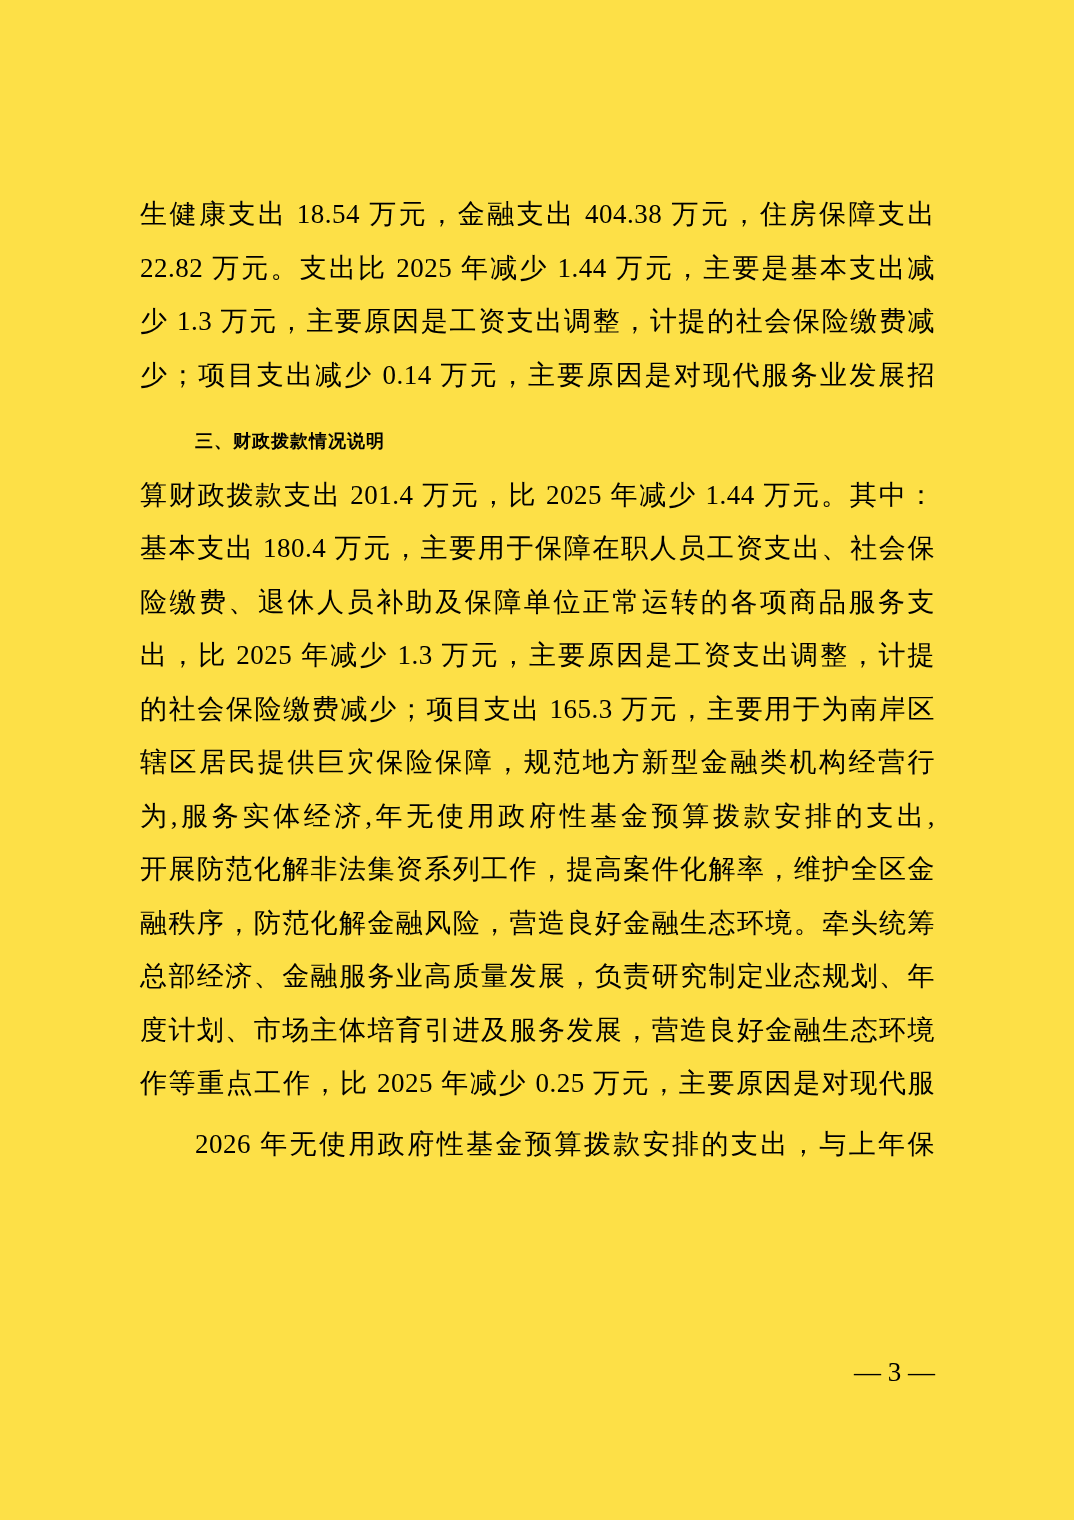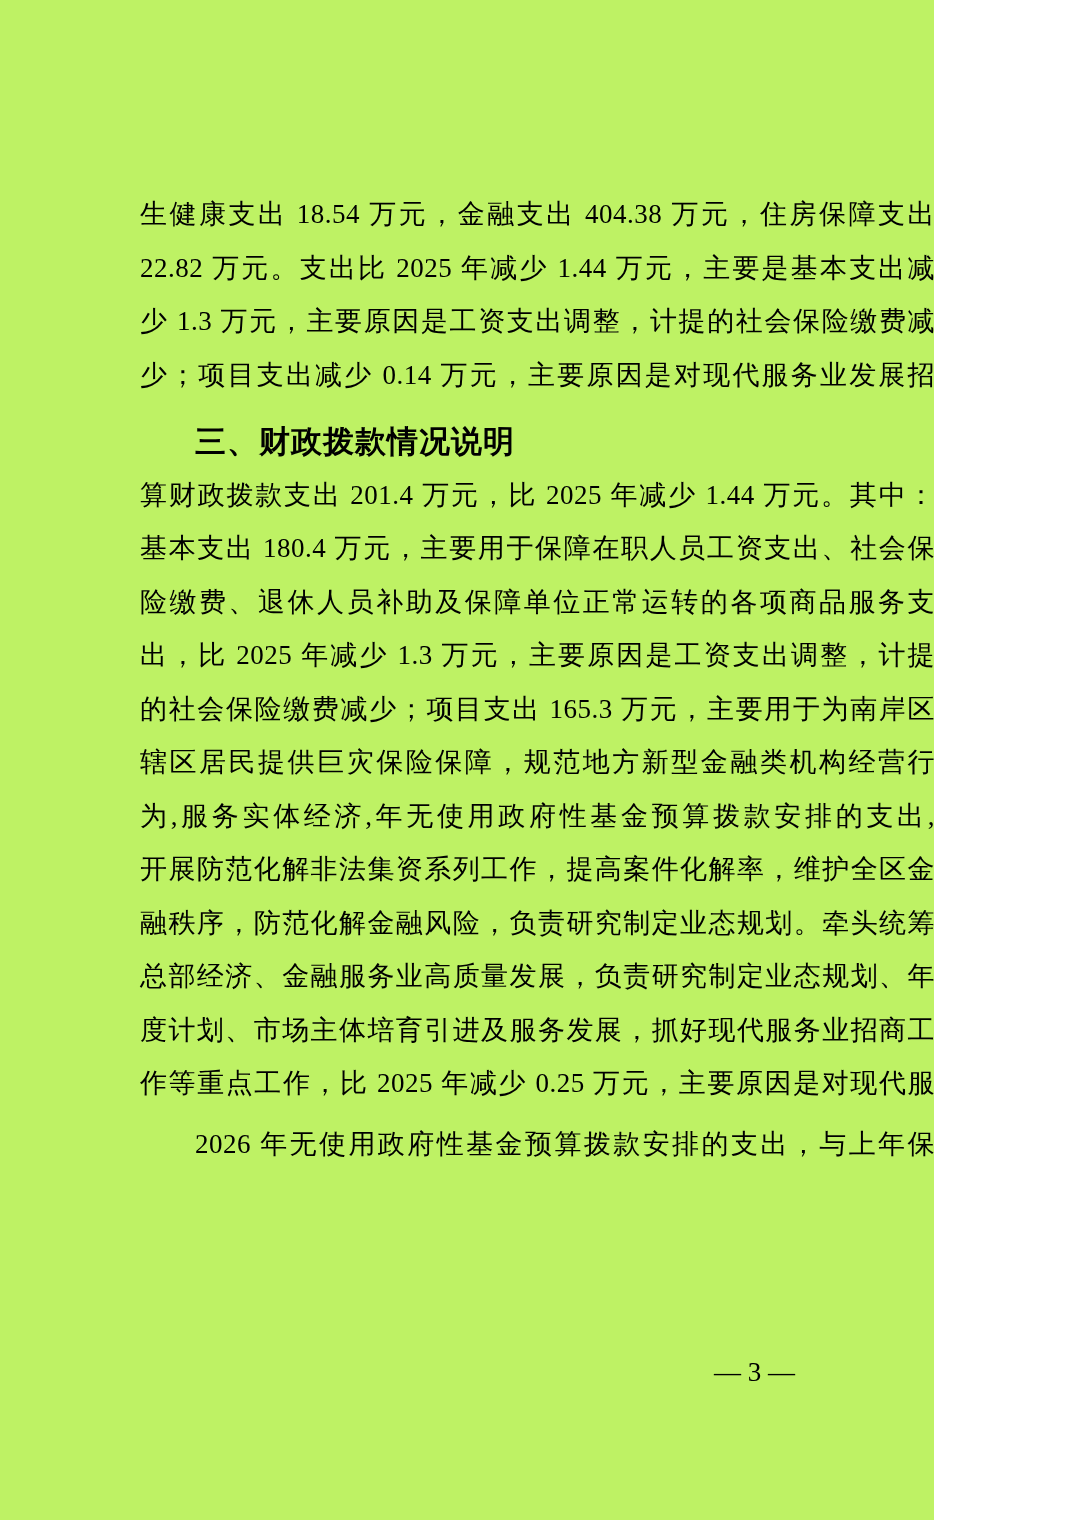--- a/index.html
+++ b/index.html
@@ -2,23 +2,23 @@
 <html><head>
 <meta charset="utf-8">
 <style>
   html, body {
     margin: 0;
     padding: 0;
     background: #ffffff;
   }
   .page {
     position: relative;
-    width: 934px;
+    width: 1074px;
     height: 1520px;
-    background: #bef264;
+    background: #fde047;
     color: #000000;
     font-family: "Liberation Serif", "DejaVu Serif", serif;
     overflow: hidden;
   }
   .content {
     position: absolute;
     left: 140px;
     top: 188px;
     width: 795px;
   }
@@ -37,21 +37,21 @@
   }
   .line.nojust {
     text-align: left;
   }
   .line.indent {
     padding-left: 55px;
   }
   .heading {
     font-family: "Liberation Sans", "DejaVu Sans", sans-serif;
     font-weight: bold;
-    font-size: 31px;
+    font-size: 18px;
     letter-spacing: 1px;
   }
   .page-number {
     position: absolute;
     top: 1352px;
     right: 139px;
     font-size: 27px;
     line-height: 40px;
     color: #000000;
     font-family: "Liberation Serif", "DejaVu Serif", serif;
@@ -69,20 +69,20 @@
       <div class="line just">少；项目支出减少 0.14 万元，主要原因是对现代服务业发展招</div>
       <div class="line heading indent nojust" style="margin-top: 13px;">三、财政拨款情况说明</div>
       <div class="line just">算财政拨款支出 201.4 万元，比 2025 年减少 1.44 万元。其中：</div>
       <div class="line just">基本支出 180.4 万元，主要用于保障在职人员工资支出、社会保</div>
       <div class="line just">险缴费、退休人员补助及保障单位正常运转的各项商品服务支</div>
       <div class="line just">出，比 2025 年减少 1.3 万元，主要原因是工资支出调整，计提</div>
       <div class="line just">的社会保险缴费减少；项目支出 165.3 万元，主要用于为南岸区</div>
       <div class="line just">辖区居民提供巨灾保险保障，规范地方新型金融类机构经营行</div>
       <div class="line just">为,服务实体经济,年无使用政府性基金预算拨款安排的支出,</div>
       <div class="line just">开展防范化解非法集资系列工作，提高案件化解率，维护全区金</div>
-      <div class="line just">融秩序，防范化解金融风险，负责研究制定业态规划。牵头统筹</div>
+      <div class="line just">融秩序，防范化解金融风险，营造良好金融生态环境。牵头统筹</div>
       <div class="line just">总部经济、金融服务业高质量发展，负责研究制定业态规划、年</div>
-      <div class="line just">度计划、市场主体培育引进及服务发展，抓好现代服务业招商工</div>
+      <div class="line just">度计划、市场主体培育引进及服务发展，营造良好金融生态环境</div>
       <div class="line just">作等重点工作，比 2025 年减少 0.25 万元，主要原因是对现代服</div>
       <div class="line indent just" style="margin-top: 7px;">2026 年无使用政府性基金预算拨款安排的支出，与上年保</div>
     </div>
   <div class="page-number">— 3 —</div>
 </div>
 
 </body></html>

